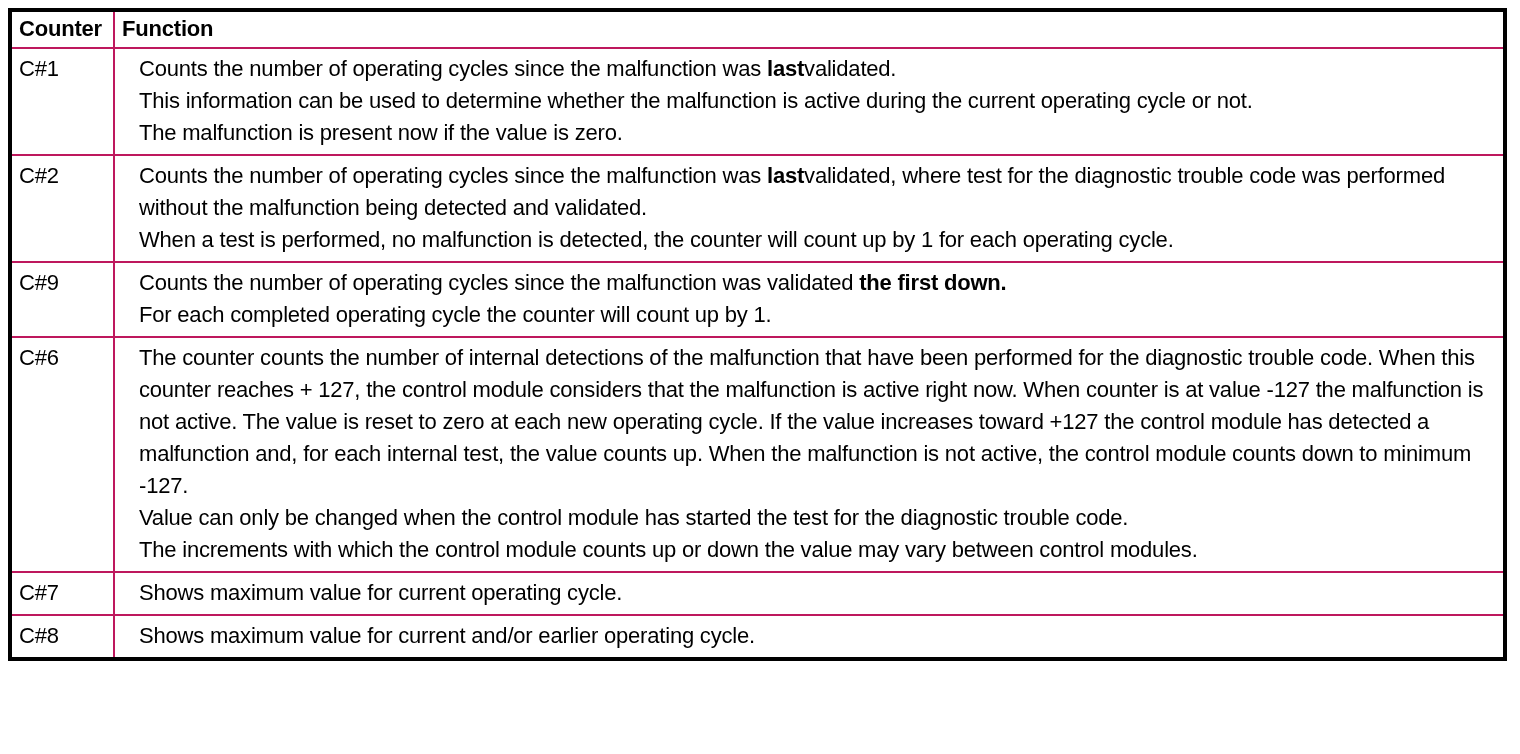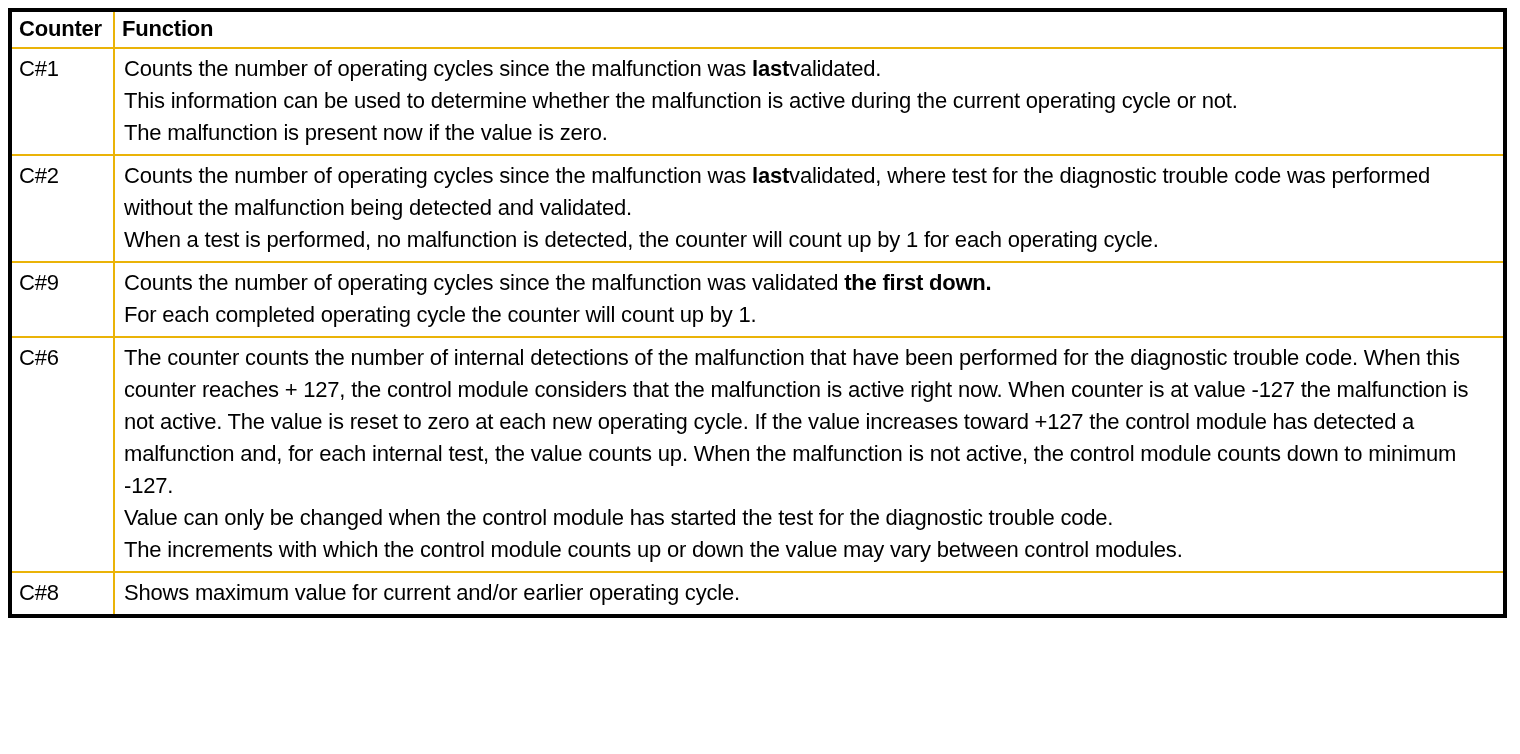--- a/index.html
+++ b/index.html
@@ -25,35 +25,35 @@
     line-height: 32px;
     letter-spacing: -0.2px;
     color: #000000;
     background: #ffffff;
   }
   table.counter-table {
     border: 4px solid #000000;
   }
   table.counter-table th,
   table.counter-table td {
-    border: 2px solid #eab308;
+    border: 2px solid #be185d;
     vertical-align: top;
     text-align: left;
   }
   table.counter-table th {
     font-weight: bold;
     padding: 1px 6px 2px 7px;
     height: 35px;
     box-sizing: border-box;
   }
   td.counter-cell {
     padding: 4px 4px 5px 7px;
   }
   td.function-cell {
-    padding: 4px 4px 5px 9px;
+    padding: 4px 4px 5px 24px;
   }
   .col-counter { width: 104px; }
   .para { margin: 0; padding: 0; }
   .para b { font-weight: bold; }
 </style>
 </head>
 <body>
 
 <div class="doc-wrap">
   <table class="counter-table">
@@ -92,20 +92,26 @@
         </tr>
         <tr>
           <td class="counter-cell">C#6</td>
           <td class="function-cell">
             <div class="para"><span>The counter counts the number of internal detections of the malfunction that have been performed for the diagnostic trouble code. When this counter reaches + 127, the control module considers that the malfunction is active right now. When counter is at value -127 the malfunction is not active. The value is reset to zero at each new operating cycle. If the value increases toward +127 the control module has detected a malfunction and, for each internal test, the value counts up. When the malfunction is not active, the control module counts down to minimum -127.</span></div>
             <div class="para"><span>Value can only be changed when the control module has started the test for the diagnostic trouble code.</span></div>
             <div class="para"><span>The increments with which the control module counts up or down the value may vary between control modules.</span></div>
           </td>
         </tr>
         <tr>
+          <td class="counter-cell">C#7</td>
+          <td class="function-cell">
+            <div class="para"><span>Shows maximum value for current operating cycle.</span></div>
+          </td>
+        </tr>
+        <tr>
           <td class="counter-cell">C#8</td>
           <td class="function-cell">
             <div class="para"><span>Shows maximum value for current and/or earlier operating cycle.</span></div>
           </td>
         </tr>
       </tbody>
   </table>
 </div>
 
 </body></html>

